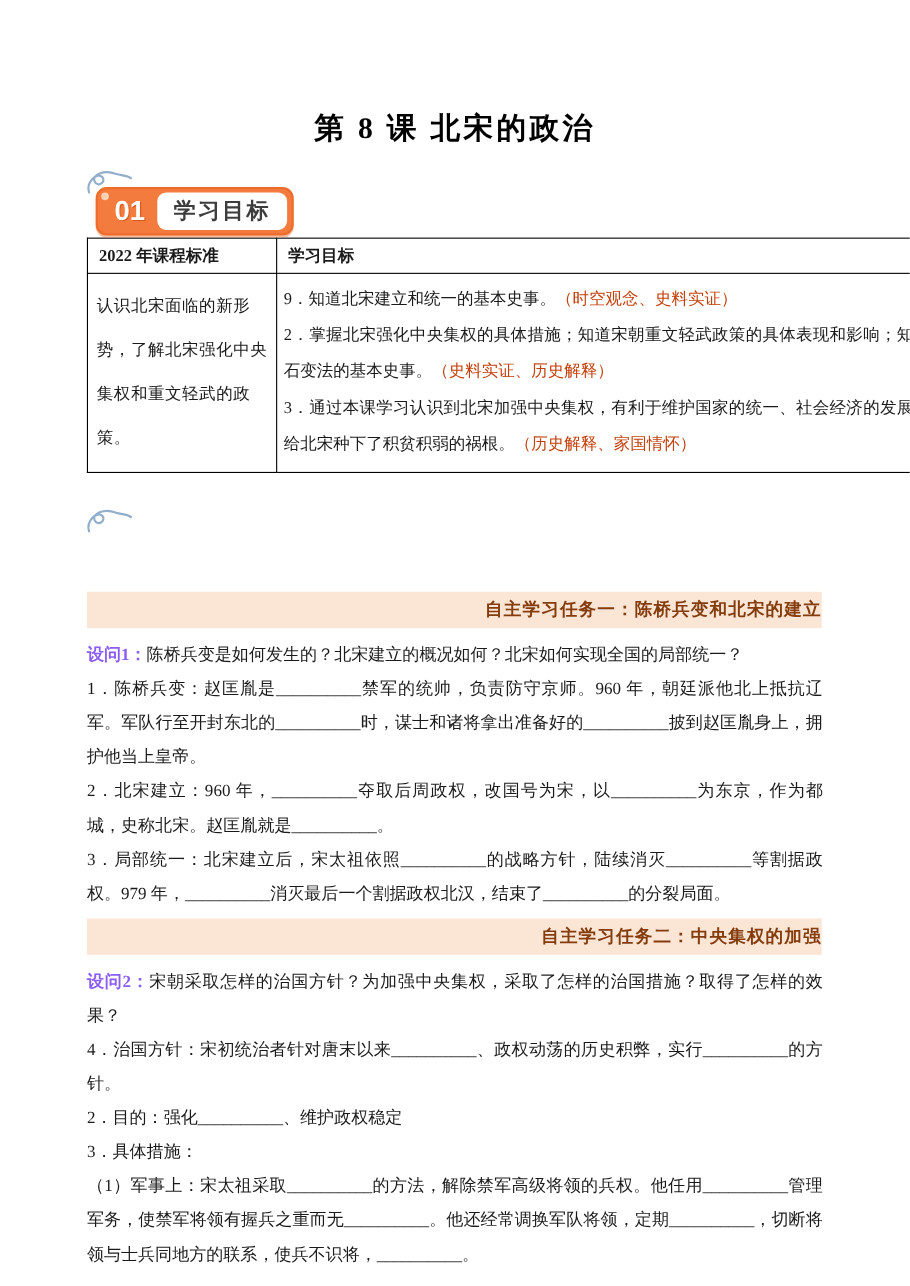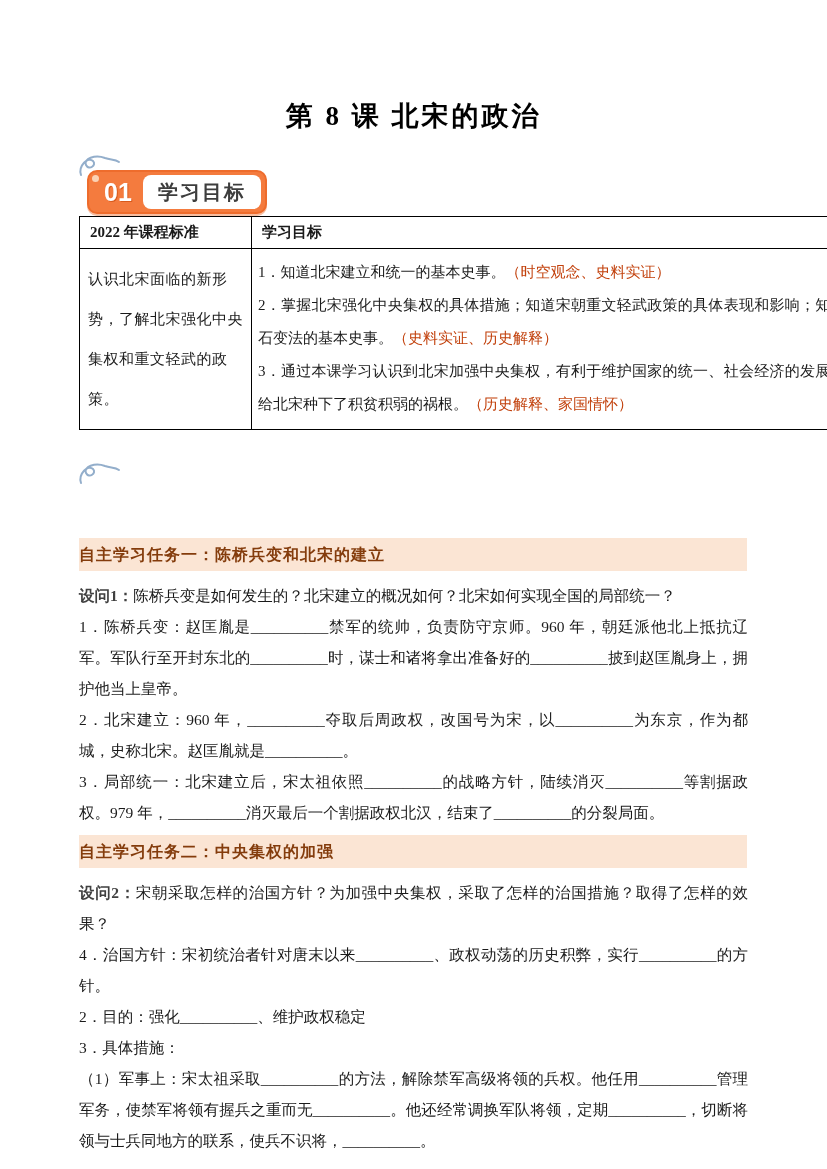--- a/index.html
+++ b/index.html
@@ -60,29 +60,29 @@
   }
   td.obj-cell { padding:5px 6px 6px 6px; }
   td.obj-cell p {
     font-size:15px; line-height:33px; text-align:justify;
   }
   .tag-blue { color:#c2410c; }
 
   
   .banner {
     width:668px; height:33px; line-height:33px; margin-top:14px;
-    background:#FBE5D4; text-align:left;
+    background:#FBE5D4; text-align:right;
     font-family:"Liberation Sans", sans-serif;
     font-size:16px; font-weight:bold; color:#843C0C; letter-spacing:1px;
   }
   .banner.second { margin-top:7px; }
 
   
   p.qline { margin-top:9px; font-size:15.5px; line-height:31px; text-align:justify; }
-  .q-label { color:#404040; font-weight:bold;margin-top:40px; }
+  .q-label { color:#8b5cf6; font-weight:bold;margin-top:40px; }
   p.body-p { font-size:15.5px; line-height:31px; text-align:justify; }
 </style>
 </head>
 <body>
 
 <div class="page">
 
   <h1 class="doc-title">第 8 课 北宋的政治</h1>
 
   <div class="badge-wrap first">
@@ -100,21 +100,21 @@
     <thead>
       <tr>
         <th class="col-std">2022 年课程标准</th>
         <th>学习目标</th>
       </tr>
     </thead>
     <tbody>
       <tr>
         <td class="std-cell">认识北宋面临的新形势，了解北宋强化中央集权和重文轻武的政策。</td>
         <td class="obj-cell">
-          <p><span>1．知道北宋建立和统一的基本史事。</span><span class="tag-blue">（时空观念、史料实证）</span></p>
+          <p><span>9．知道北宋建立和统一的基本史事。</span><span class="tag-blue">（时空观念、史料实证）</span></p>
           <p><span>2．掌握北宋强化中央集权的具体措施；知道宋朝重文轻武政策的具体表现和影响；知道王安石变法的基本史事。</span><span class="tag-blue">（史料实证、历史解释）</span></p>
           <p><span>3．通过本课学习认识到北宋加强中央集权，有利于维护国家的统一、社会经济的发展，但也给北宋种下了积贫积弱的祸根。</span><span class="tag-blue">（历史解释、家国情怀）</span></p>
         </td>
       </tr>
     </tbody>
   </table>
 
   <div class="badge-wrap second">
     <svg class="scissors" width="46" height="26" viewBox="0 0 46 26">
       <path d="M6 23 C3 14, 13 4, 18 9 C22 13, 14 19, 11 13 C8 7, 20 2, 30 6 C36 8, 40 7, 44 10" stroke="#93AECB" stroke-width="2" fill="none" stroke-linecap="round"></path>

